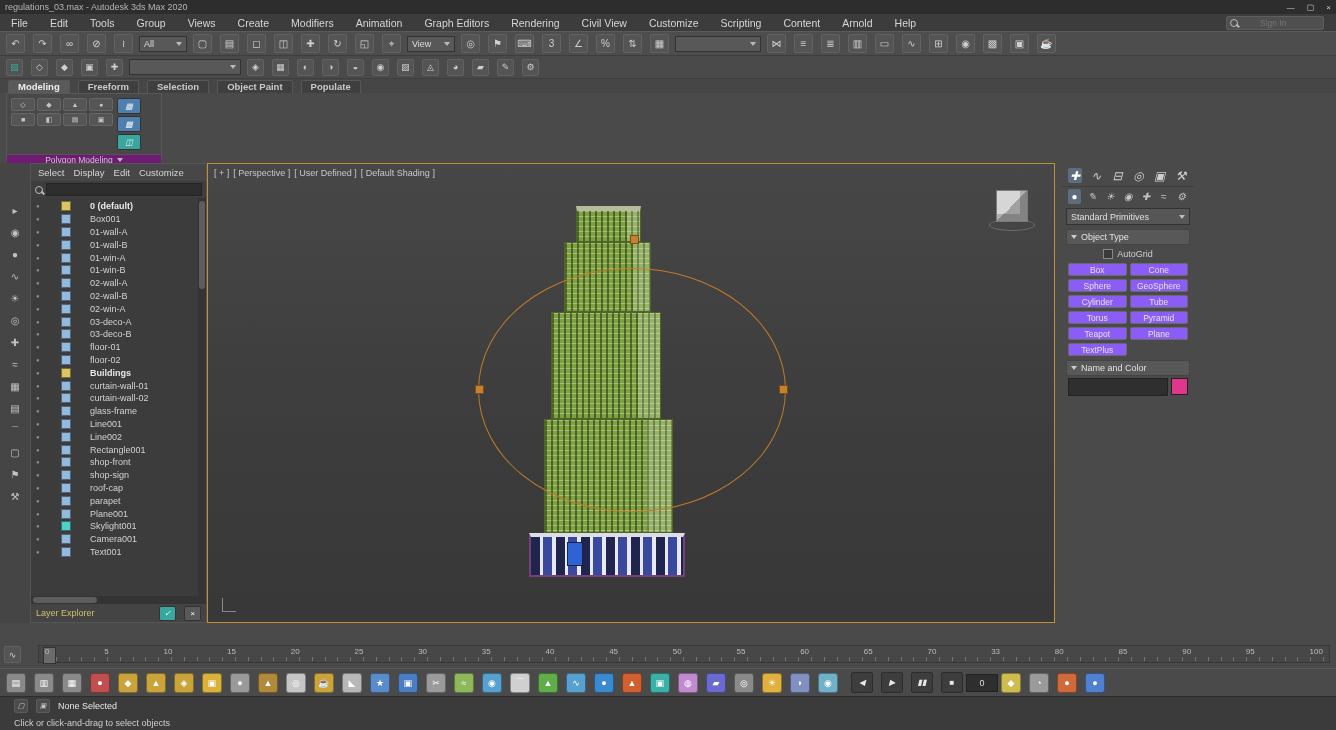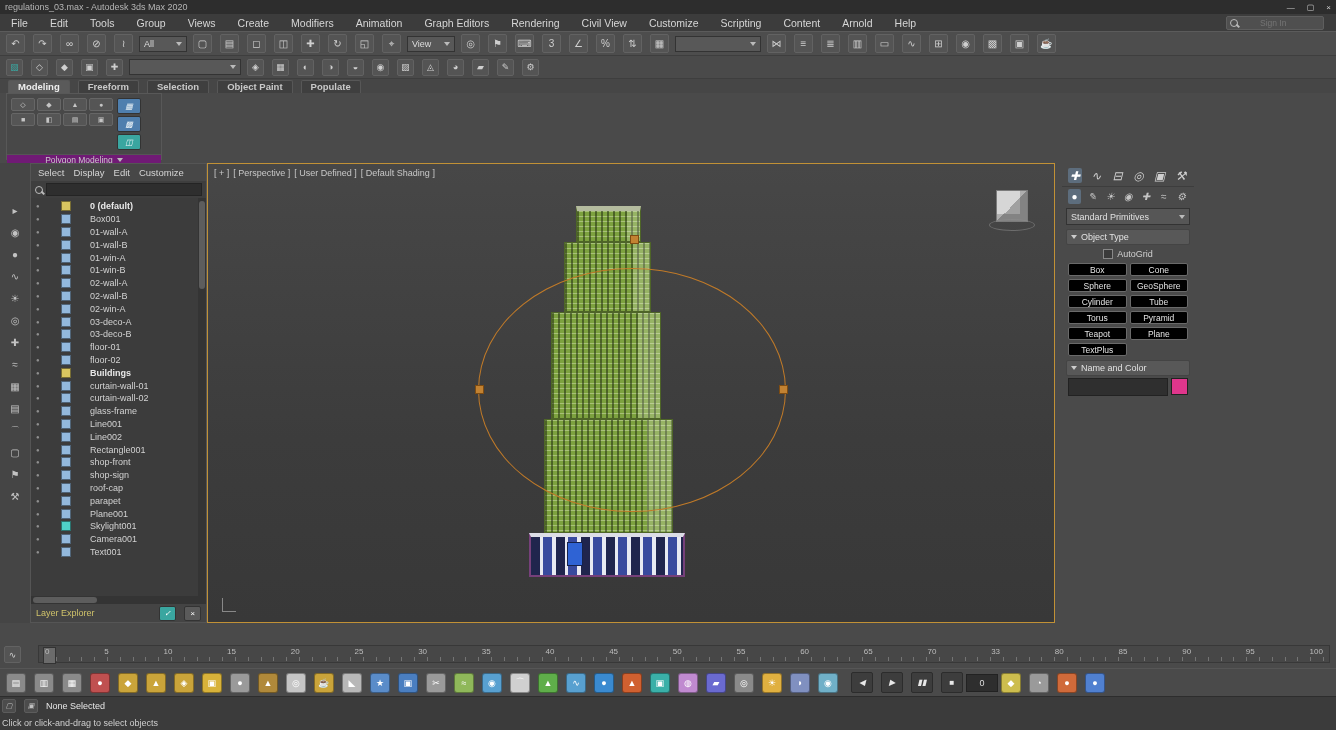--- a/index.html
+++ b/index.html
@@ -107,21 +107,21 @@
   .ctab.active{background:#5d6d7d;color:#fff;}
   .cmd-drop{margin:3px 4px;height:15px;background:#565656;border:1px solid #333;font-size:9px;display:flex;
             align-items:center;justify-content:space-between;padding:0 4px;color:#e0e0e0;}
   .rollout{margin:4px 4px 0;}
   .rhead{height:14px;background:#585858;border:1px solid #444;border-radius:2px;font-size:9px;color:#e2e2e2;
          display:flex;align-items:center;gap:4px;padding:0 4px;}
   .rcaret{width:0;height:0;border-left:3px solid transparent;border-right:3px solid transparent;border-top:4px solid #ccc;}
   .autogrid{display:flex;align-items:center;justify-content:center;gap:4px;font-size:9px;margin:4px 0;color:#d0d0d0;}
   .cbx{width:8px;height:8px;border:1px solid #888;background:#3a3a3a;display:inline-block;}
   .ot-grid{display:grid;grid-template-columns:1fr 1fr;gap:3px;padding:0 2px;}
-  .obtn{height:13px;background:#000000;border:1px solid #6a6a6a;border-radius:2px;font-size:8.5px;color:#e4e4e4;
+  .obtn{height:13px;background:#8b5cf6;border:1px solid #6a6a6a;border-radius:2px;font-size:8.5px;color:#e4e4e4;
         display:flex;align-items:center;justify-content:center;font-family:"Liberation Sans",sans-serif;}
   .nc-row{display:flex;gap:3px;padding:2px 2px 0;}
   .nfield{flex:1;height:14px;background:#2f2f2f;border:1px solid #222;color:#ddd;font-size:9px;
           font-family:"Liberation Sans",sans-serif;outline:none;min-width:0;}
   .swatch{width:15px;height:15px;border:1px solid #222;flex:none;}
   
   .tl-left{position:absolute;left:4px;top:646px;display:flex;gap:3px;}
   .timeline{position:absolute;left:38px;top:645px;width:1292px;height:18px;background:#474747;
             border:1px solid #383838;box-sizing:border-box;}
   .timeline::before{content:"";position:absolute;left:4px;right:4px;bottom:1px;height:4px;
@@ -134,21 +134,21 @@
             border-top:1px solid #565656;box-sizing:border-box;display:flex;align-items:center;gap:3px;padding:0 6px;}
   .bic{width:18px;height:18px;border-radius:3px;font-size:9px;display:flex;align-items:center;justify-content:center;
        color:#fff;border:1px solid rgba(0,0,0,.35);background:#6a6a6a;flex:none;}
   .tbtnD{width:20px;height:19px;background:#3d3d3d;border:1px solid #2c2c2c;border-radius:2px;color:#e8e8e8;
          font-size:8px;display:flex;align-items:center;justify-content:center;flex:none;}
   .ffield{width:30px;height:16px;background:#2e2e2e;border:1px solid #222;color:#ddd;font-size:9px;
           display:flex;align-items:center;justify-content:center;flex:none;}
   
   .statusbar{position:absolute;left:0;top:696px;width:1336px;height:34px;background:#3b3b3b;
              border-top:1px solid #2d2d2d;box-sizing:border-box;font-size:9px;color:#cfcfcf;}
-  .srow{height:17px;display:flex;align-items:center;gap:8px;padding:0 2px;}
+  .srow{height:17px;display:flex;align-items:center;gap:8px;padding:0 14px;}
   .sic{width:12px;height:12px;background:#4c4c4c;border:1px solid #5c5c5c;border-radius:2px;font-size:7px;
        display:flex;align-items:center;justify-content:center;color:#c0c0c0;flex:none;}
   
   .watermark{position:absolute;right:6px;top:664px;z-index:60;display:flex;align-items:center;gap:8px;
              font-weight:bold;font-family:sans-serif;pointer-events:none;}
   .wm-badge{background:#101010;color:#fff;font-size:29px;line-height:1;padding:5px 5px;border-radius:5px;letter-spacing:1px;}
   .wm-text{color:#fff;font-size:31px;letter-spacing:1px;
            text-shadow:-2px -2px 0 #141414,2px -2px 0 #141414,-2px 2px 0 #141414,2px 2px 0 #141414,0 3px 5px rgba(0,0,0,.55);}
 </style>
 </head>

